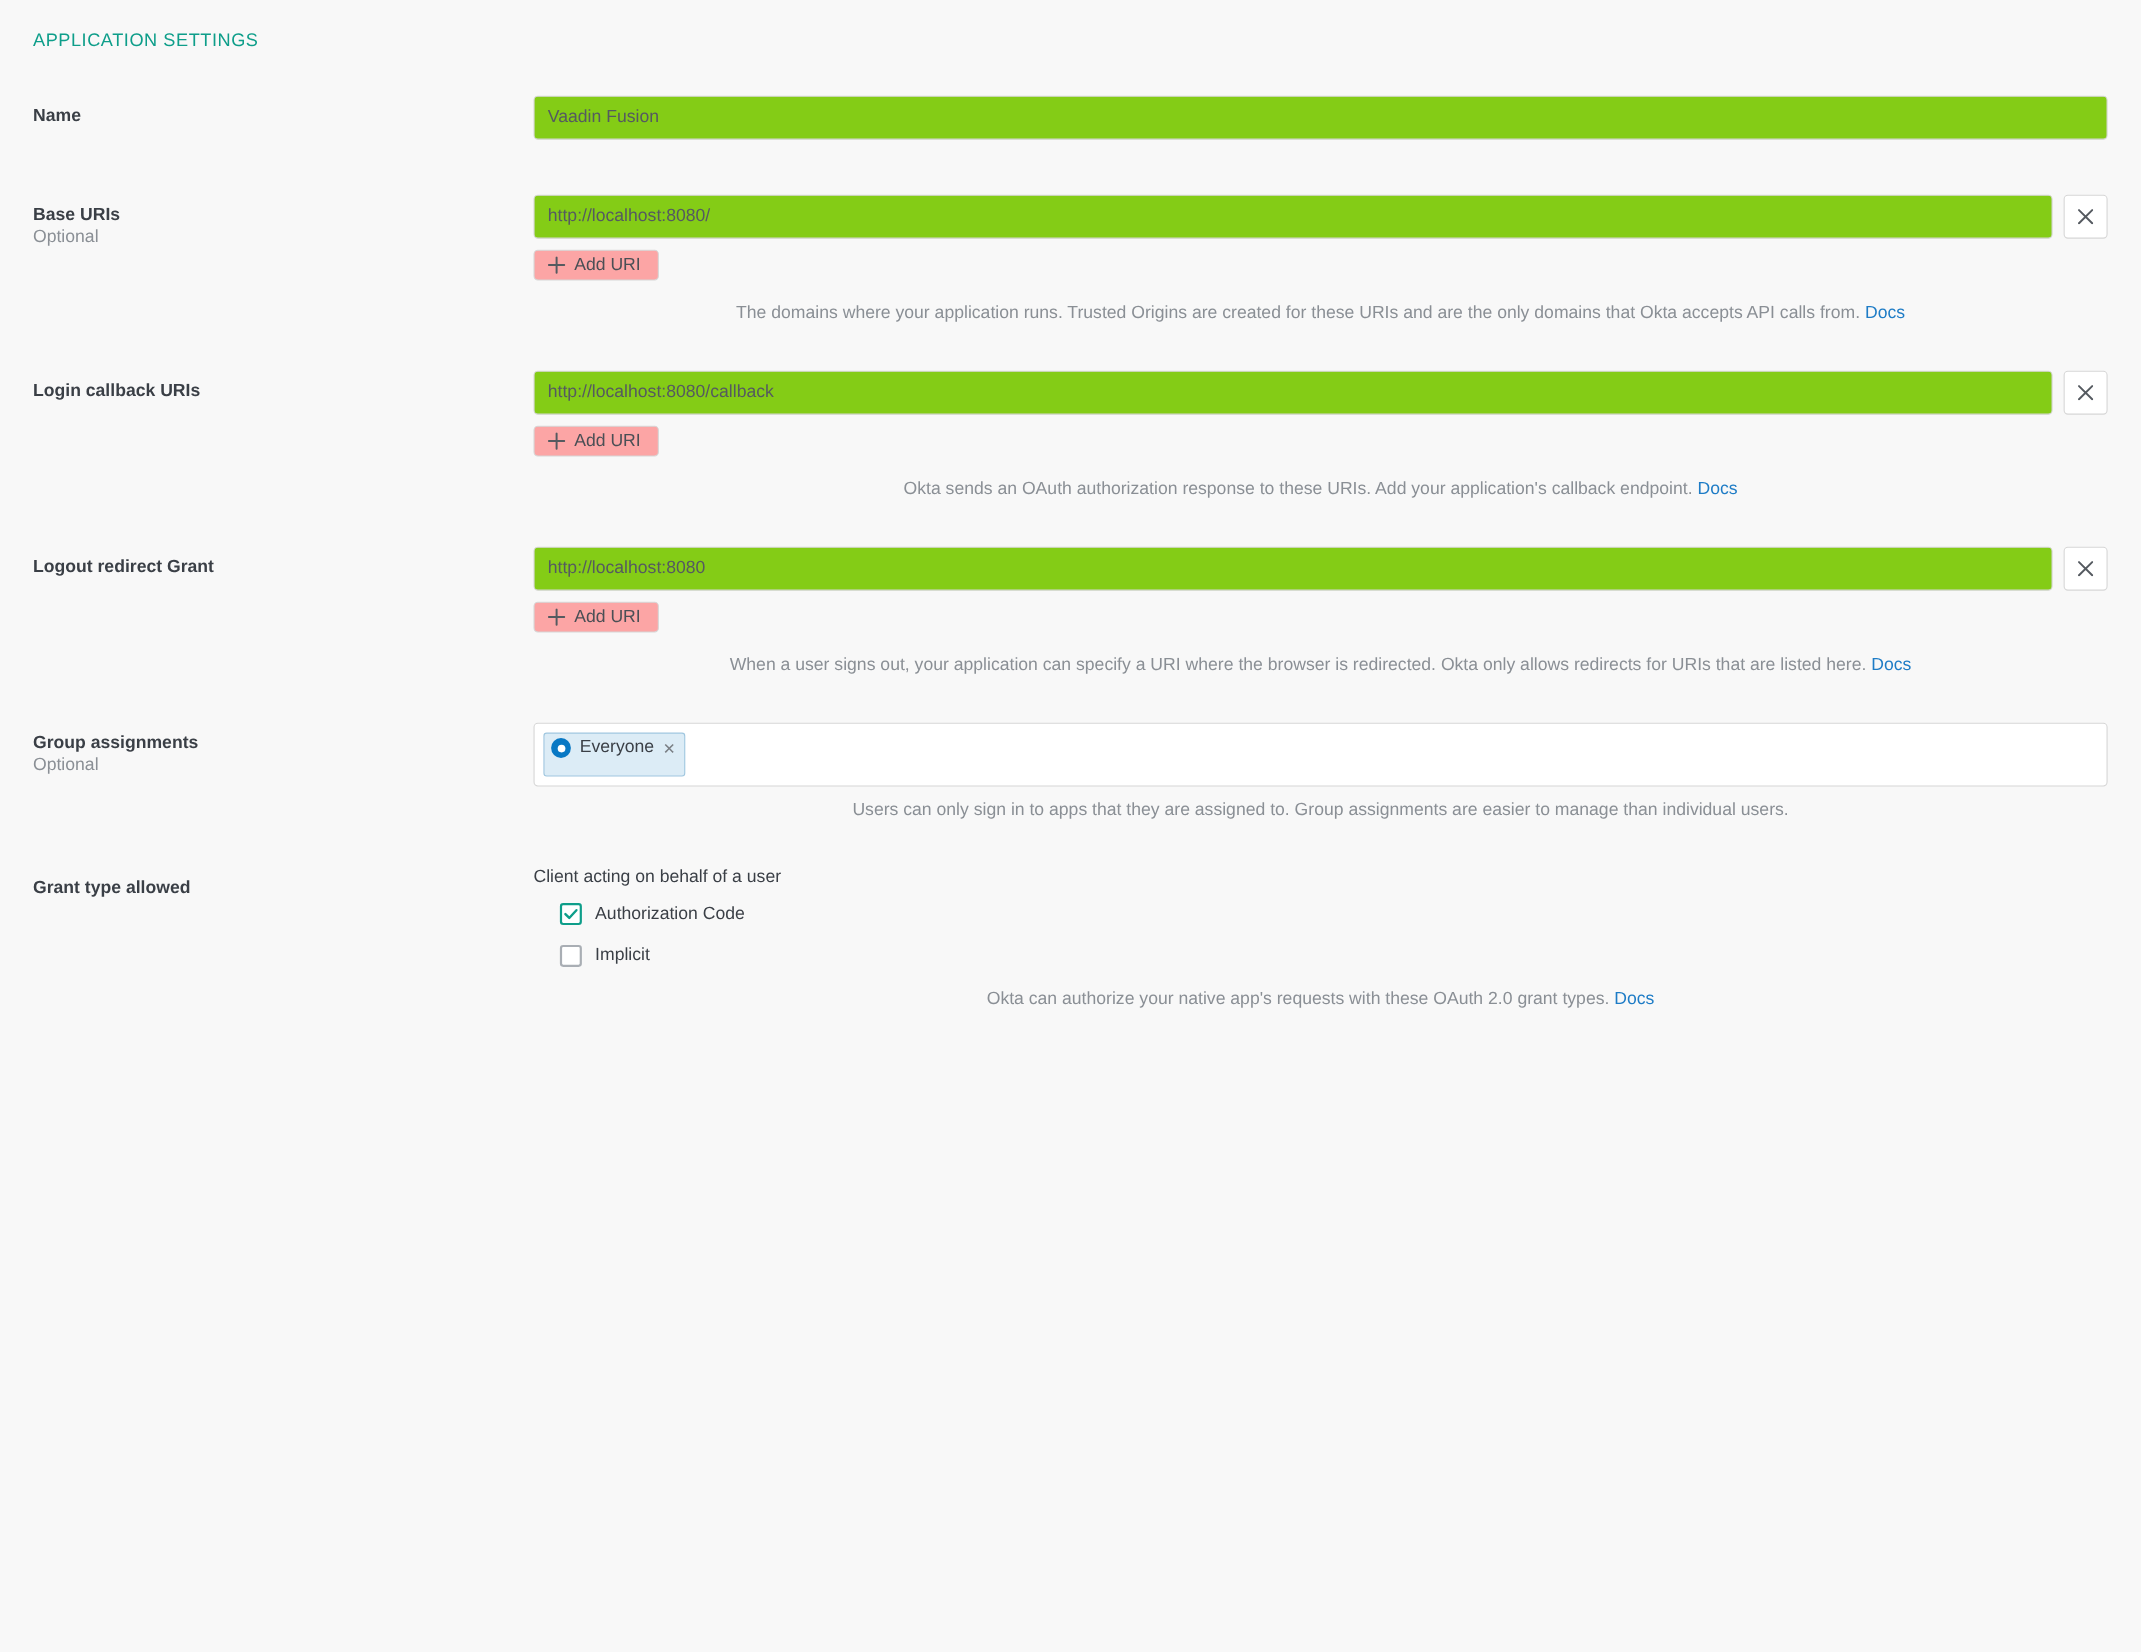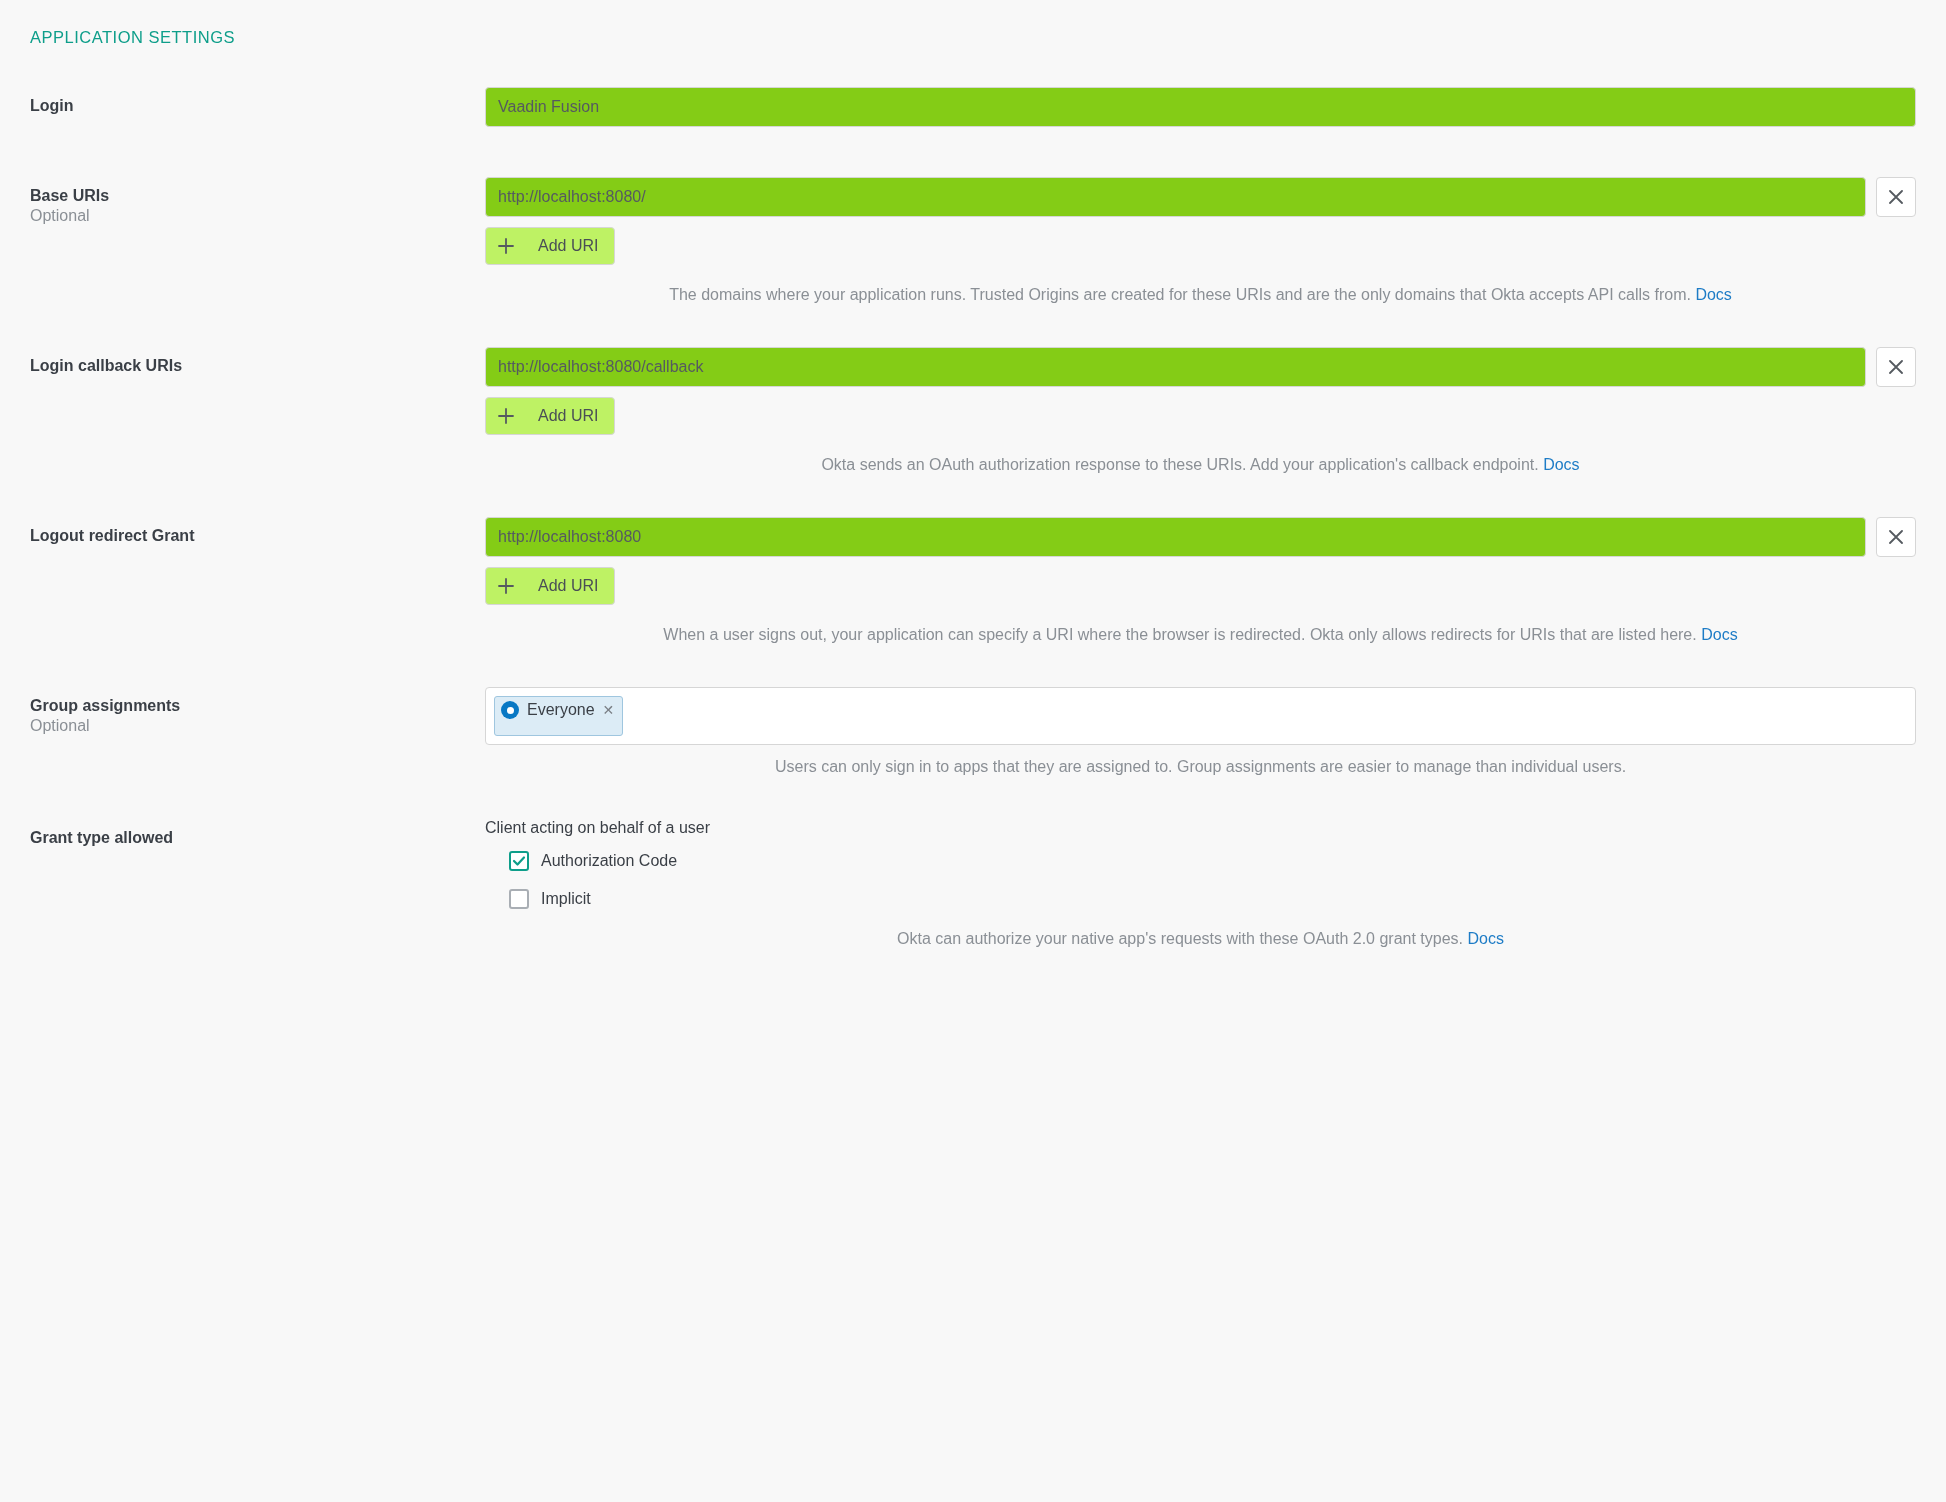--- a/index.html
+++ b/index.html
@@ -62,28 +62,28 @@
     border: 1px solid #d6d6d6;
     border-radius: 4px;
     background: #fff;
     display: flex;
     align-items: center;
     justify-content: center;
     cursor: pointer;
     color: #555a60;
   }
   .add-uri-btn {
-    height: 38px;
+    height: 28px;
     border: 1px solid #d6d6d6;
     border-radius: 4px;
-    background: #bef264;
+    background: #fca5a5;
     display: inline-flex;
     align-items: center;
     padding: 0 16px 0 12px;
-    gap: 24px;
+    gap: 8px;
     cursor: pointer;
     font-size: 16px;
     color: #4a4f55;
     margin-bottom: 18px;
   }
   .help-text {
     color: #8a8f95;
     font-size: 16px;
     line-height: 1.5;
     text-align: center;
@@ -158,21 +158,21 @@
   .checkbox.checked svg { display: block; }
   svg { display: block; }
 </style>
 </head>
 <body>
 
 <div class="section-title">APPLICATION SETTINGS</div>
 
 <div class="form-row">
   <div class="label-col">
-    <div class="label-main">Login</div>
+    <div class="label-main">Name</div>
   </div>
   <div class="field-col">
     <div class="input-row">
       <input class="text-input" type="text" value="Vaadin Fusion" style="">
     </div>
   </div>
 </div>
 
 <div class="form-row">
   <div class="label-col">

